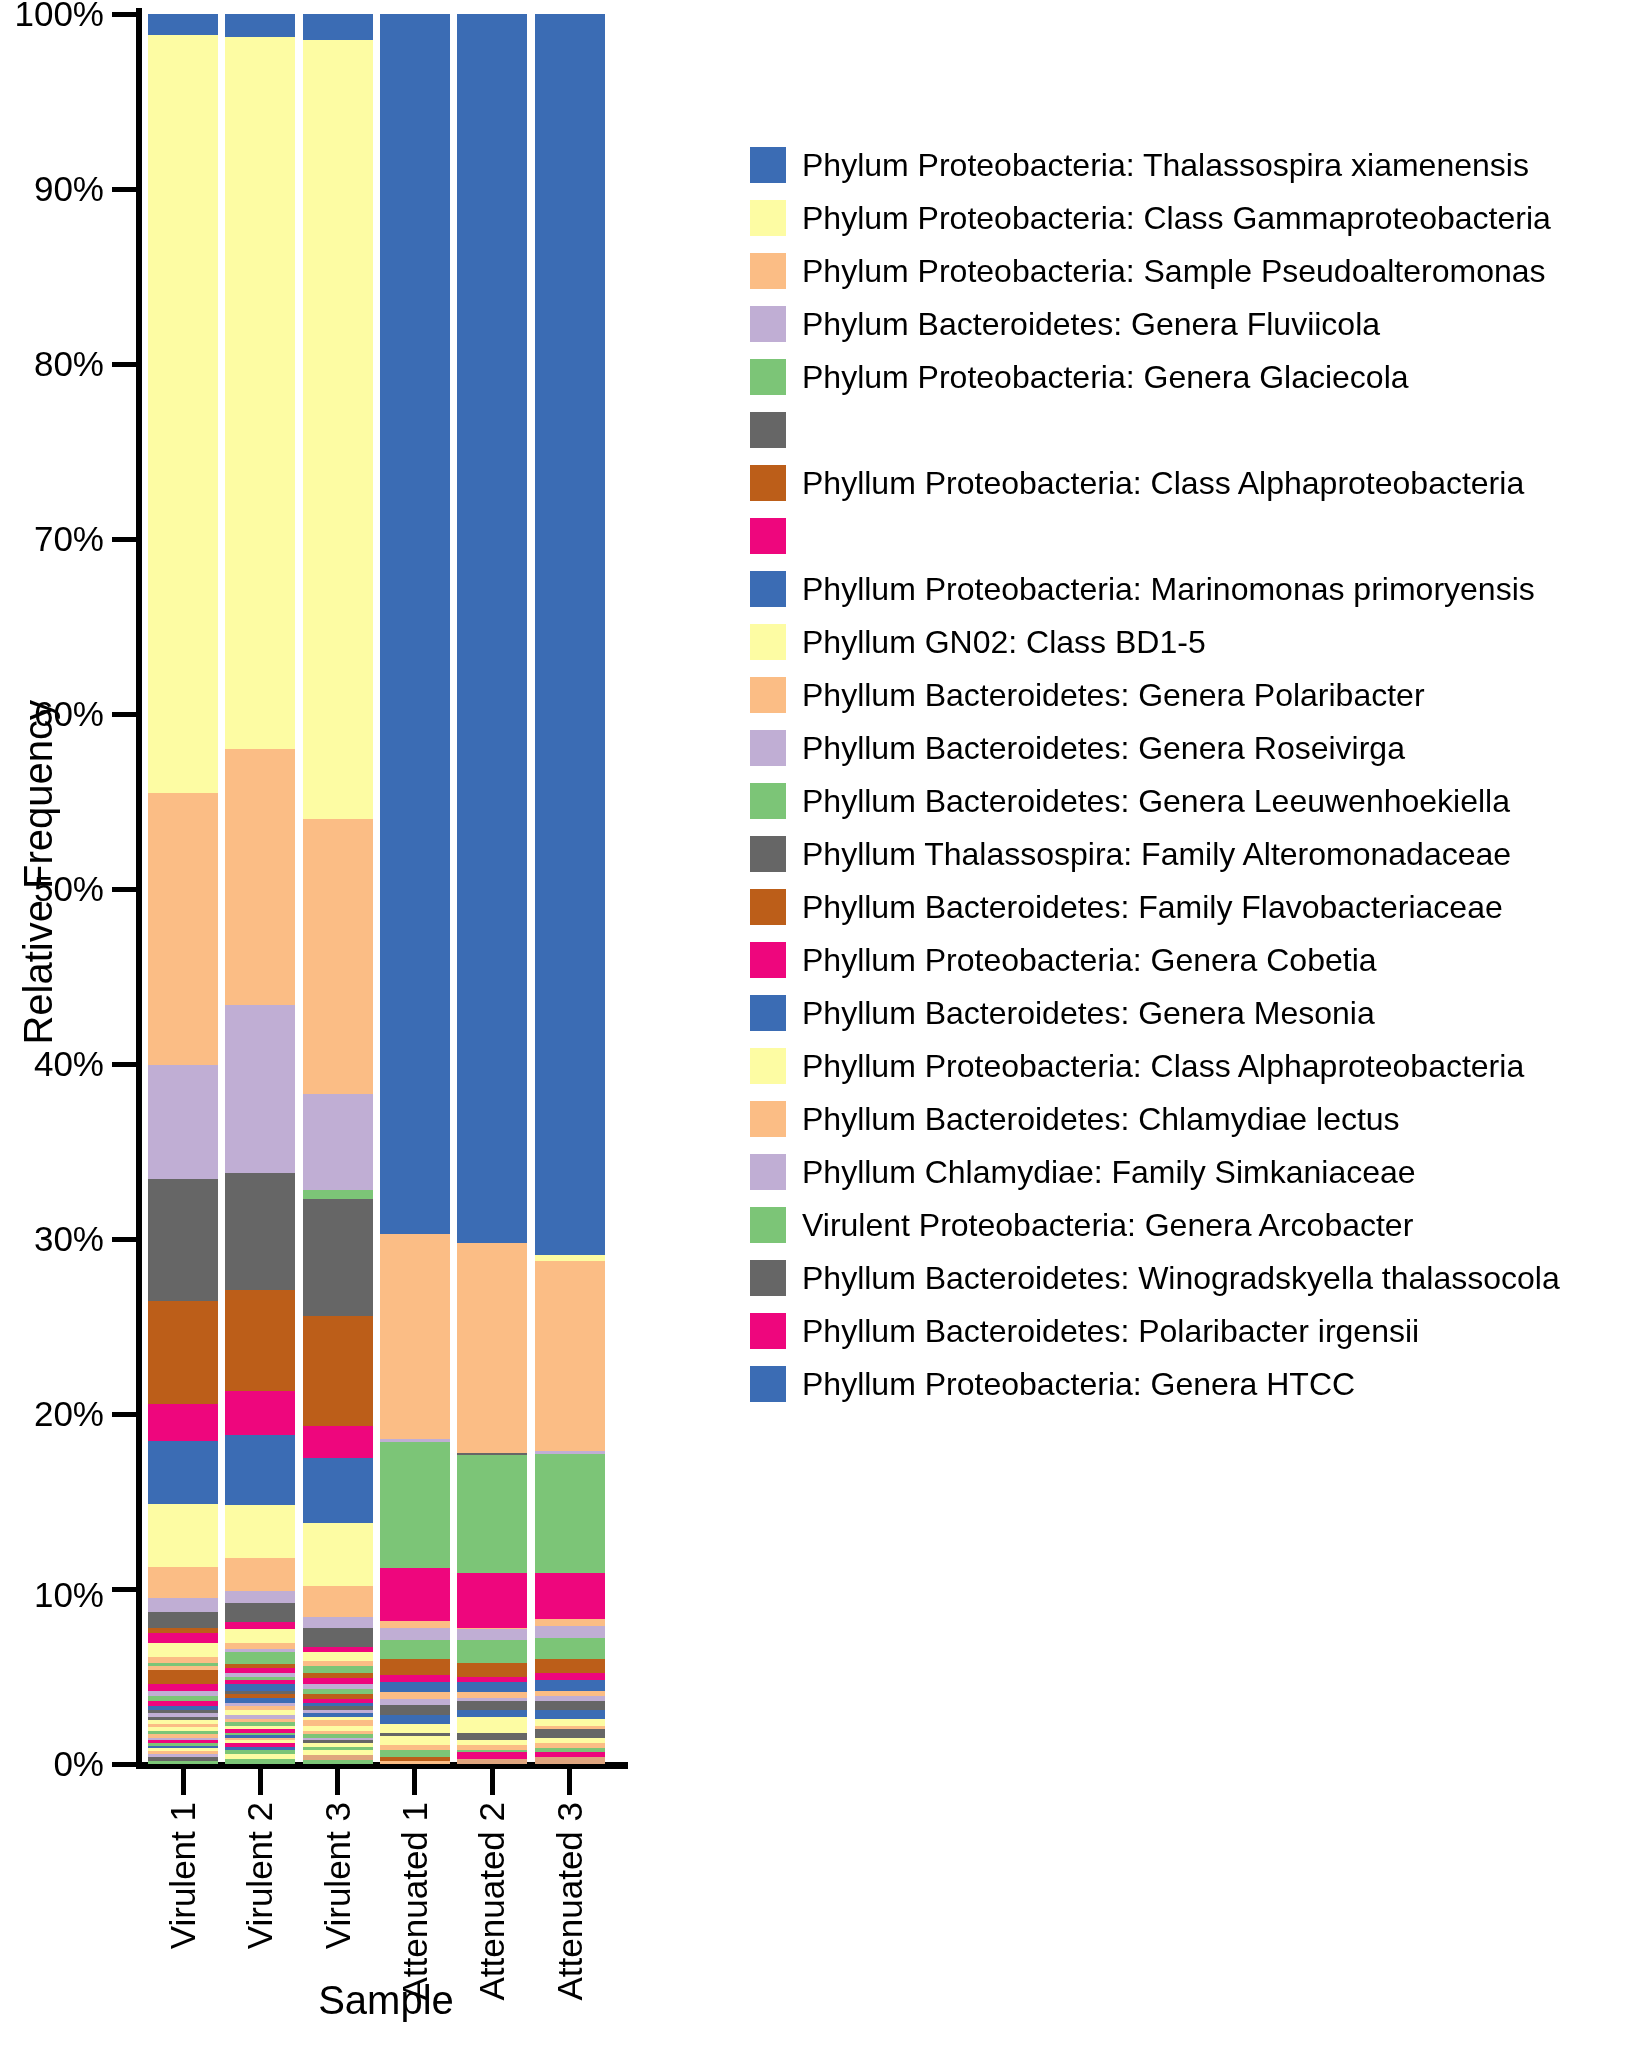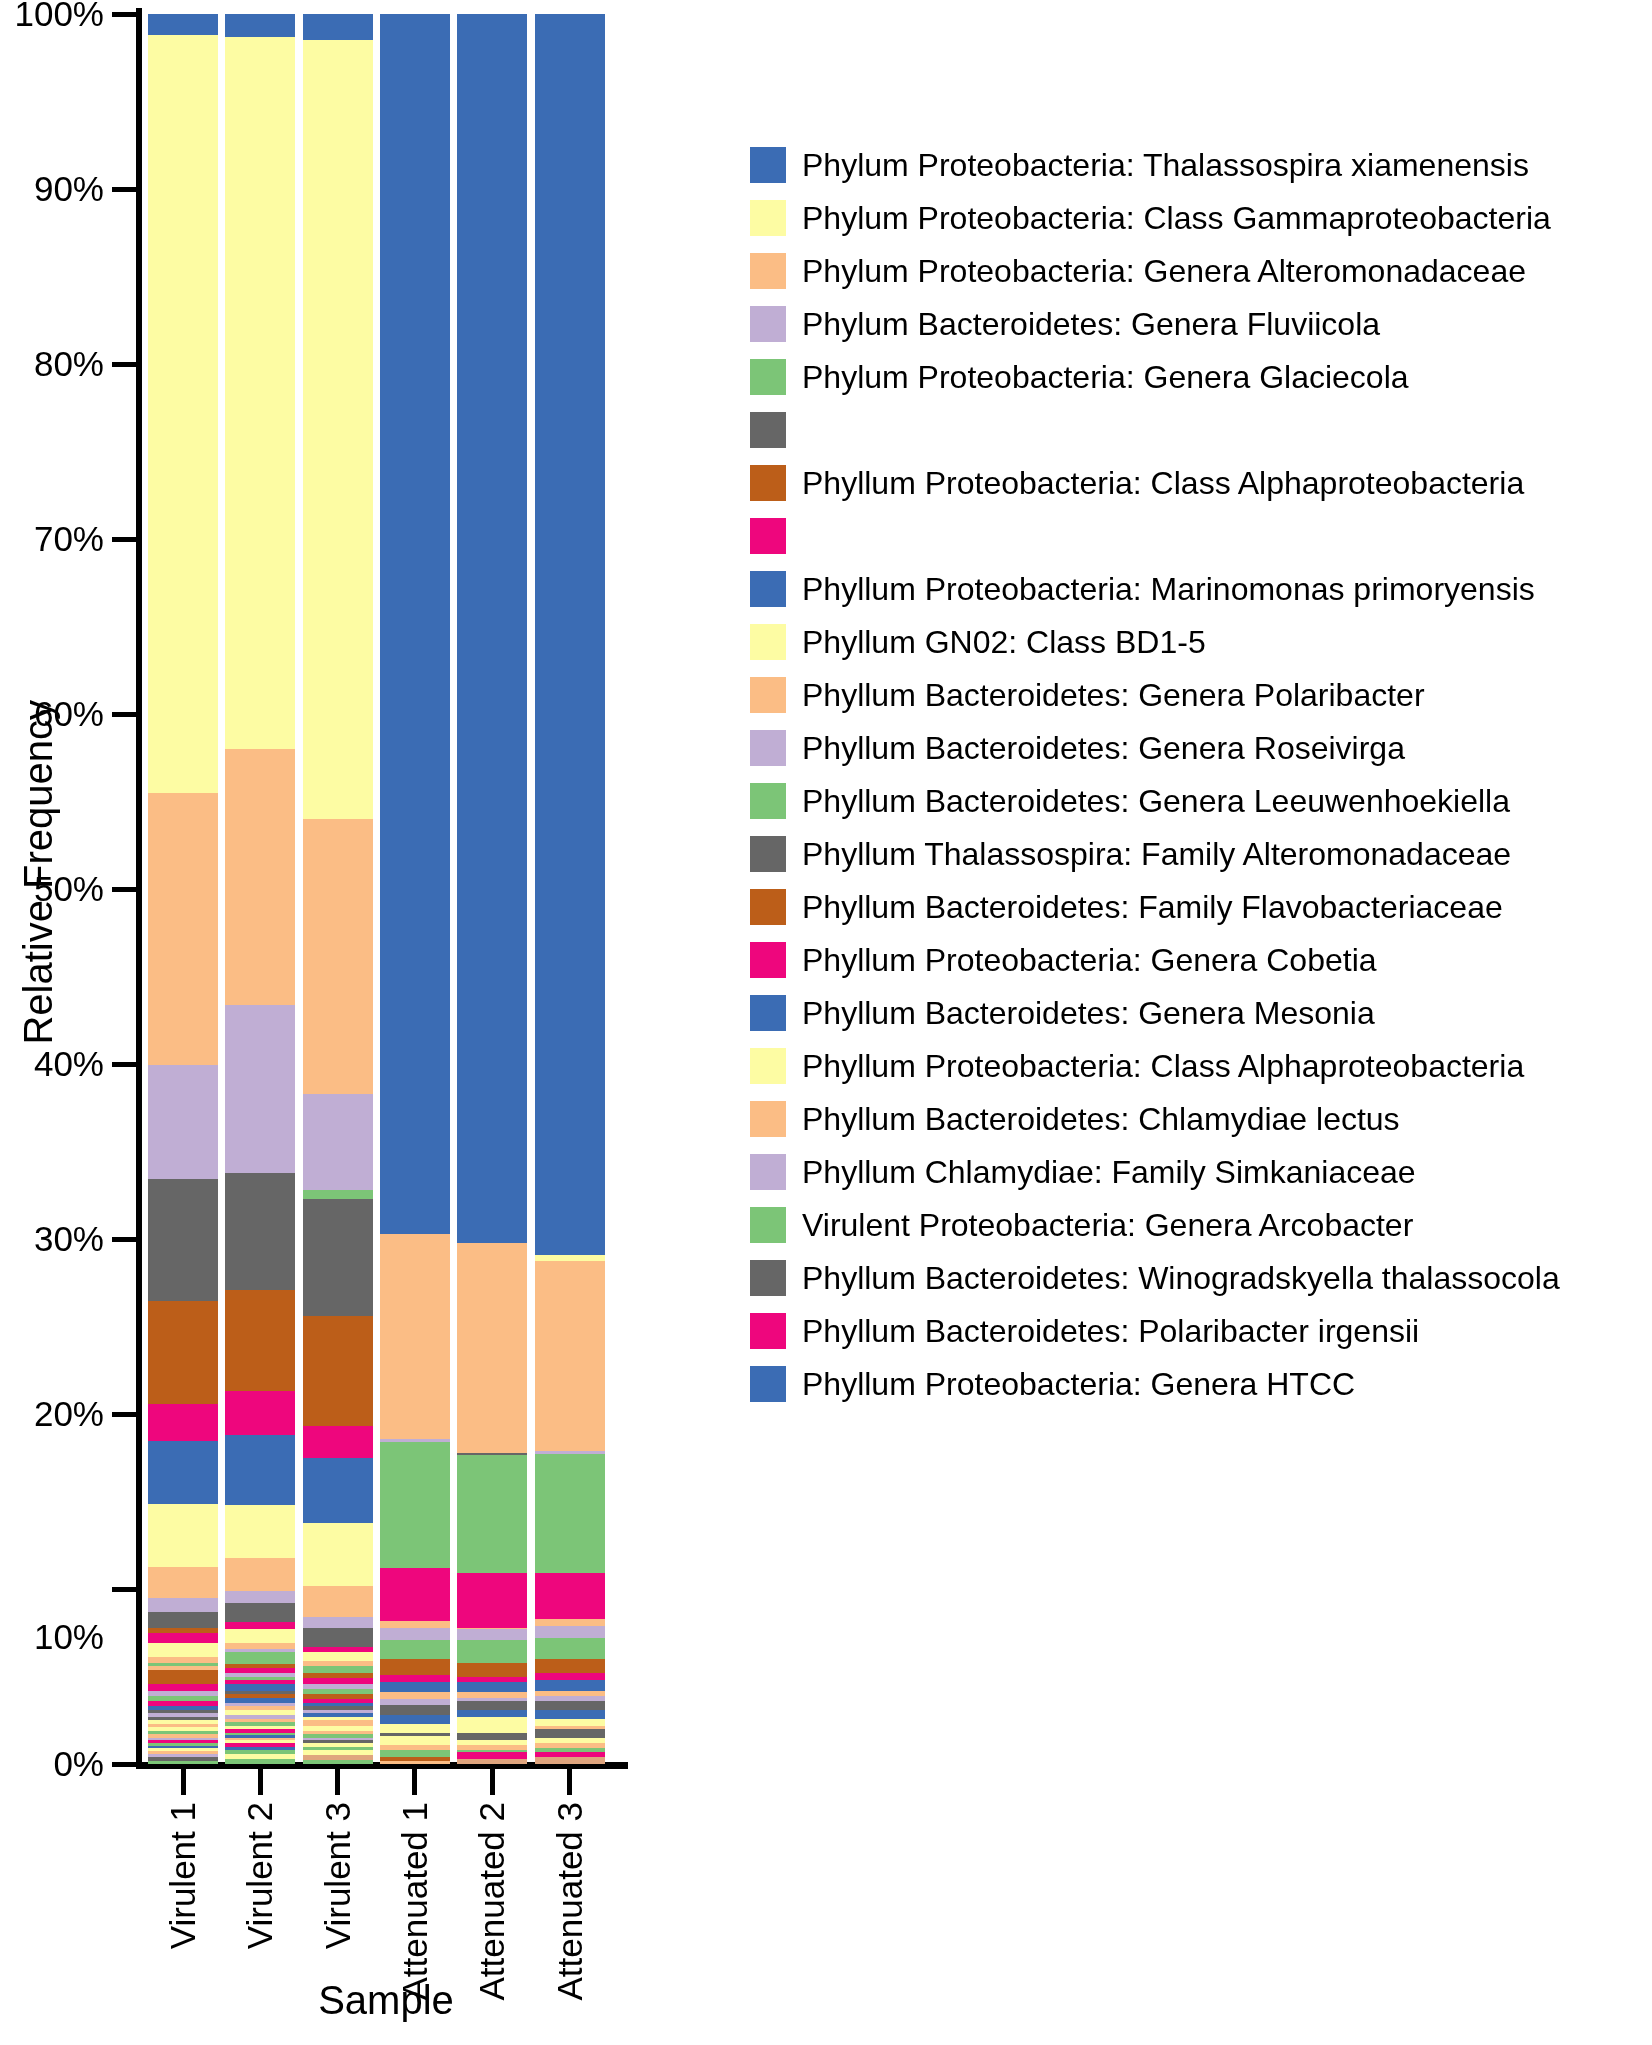--- a/index.html
+++ b/index.html
@@ -244,21 +244,21 @@
       <div class="legend-item">
         <div class="legend-swatch" style="background: rgb(59, 108, 180);"></div>
         <div class="legend-label">Phylum Proteobacteria: Thalassospira xiamenensis</div>
       </div>
       <div class="legend-item">
         <div class="legend-swatch" style="background: rgb(253, 252, 163);"></div>
         <div class="legend-label">Phylum Proteobacteria: Class Gammaproteobacteria</div>
       </div>
       <div class="legend-item">
         <div class="legend-swatch" style="background: rgb(251, 189, 133);"></div>
-        <div class="legend-label">Phylum Proteobacteria: Genera Alteromonadaceae</div>
+        <div class="legend-label">Phylum Proteobacteria: Sample Pseudoalteromonas</div>
       </div>
       <div class="legend-item">
         <div class="legend-swatch" style="background: rgb(192, 174, 212);"></div>
         <div class="legend-label">Phylum Bacteroidetes: Genera Fluviicola</div>
       </div>
       <div class="legend-item">
         <div class="legend-swatch" style="background: rgb(124, 197, 119);"></div>
         <div class="legend-label">Phylum Proteobacteria: Genera Glaciecola</div>
       </div>
       <div class="legend-item">
@@ -332,21 +332,21 @@
         <div class="legend-label">Phyllum Bacteroidetes: Polaribacter irgensii</div>
       </div>
       <div class="legend-item">
         <div class="legend-swatch" style="background: rgb(59, 108, 180);"></div>
         <div class="legend-label">Phyllum Proteobacteria: Genera HTCC</div>
       </div>
     </div>
 <div class="ytick" style="left: 112px; top: 1762px;"></div>
     <div class="ytick-label" style="top: 1743px;">0%</div>
     <div class="ytick" style="left: 112px; top: 1587px;"></div>
-    <div class="ytick-label" style="top: 1616px;">10%</div>
+    <div class="ytick-label" style="top: 1574px;">10%</div>
     <div class="ytick" style="left: 112px; top: 1412px;"></div>
     <div class="ytick-label" style="top: 1393px;">20%</div>
     <div class="ytick" style="left: 112px; top: 1237px;"></div>
     <div class="ytick-label" style="top: 1218px;">30%</div>
     <div class="ytick" style="left: 112px; top: 1062px;"></div>
     <div class="ytick-label" style="top: 1043px;">40%</div>
     <div class="ytick" style="left: 112px; top: 887px;"></div>
     <div class="ytick-label" style="top: 868px;">50%</div>
     <div class="ytick" style="left: 112px; top: 712px;"></div>
     <div class="ytick-label" style="top: 693px;">60%</div>

